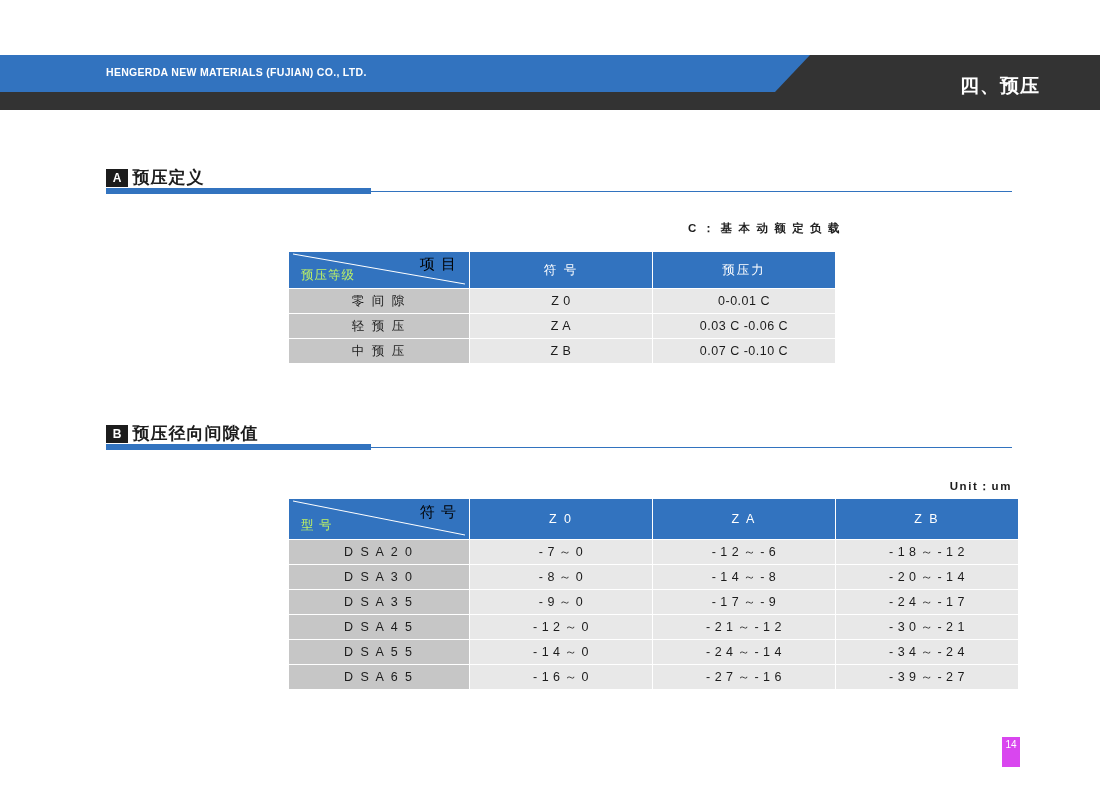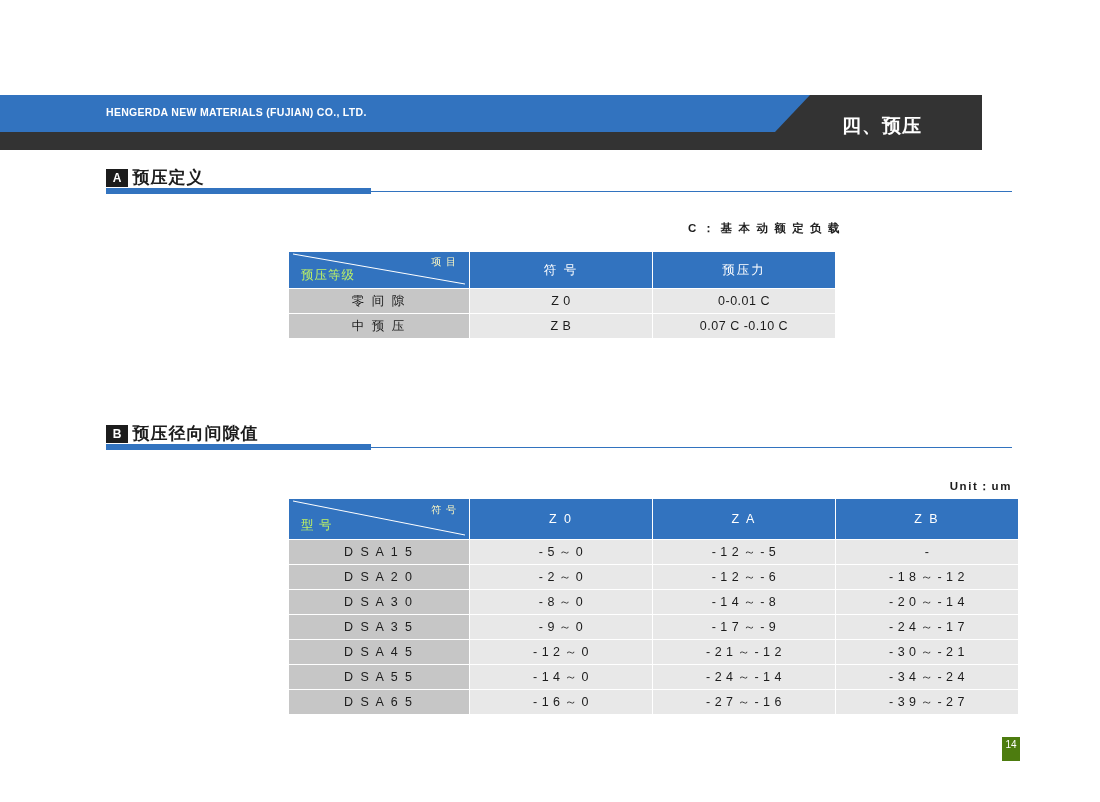--- a/index.html
+++ b/index.html
@@ -13,25 +13,24 @@
     font-family: "Liberation Sans", sans-serif;
     overflow: hidden;
     position: relative;
   }
 
   
   .header {
     position: absolute;
     top: 55px;
     left: 0;
-    width: 982px;
+    width: 1100px;
     height: 55px;
     background: #333333;
     overflow: hidden;
-    margin-top: 40px;
   }
   .header-blue {
     position: absolute;
     top: 0;
     left: 0;
     width: 810px;
     height: 37px;
     background: #3273bf;
     clip-path: polygon(0 0, 810px 0, 775px 37px, 0 37px);
   }
@@ -128,22 +127,22 @@
     left: 12px;
     bottom: 4px;
     color: #bef264;
     font-size: 12.5px;
     letter-spacing: 1px;
   }
   .corner-cell .tr {
     position: absolute;
     right: 12px;
     top: 3px;
-    color: #fef9c3;
-    font-size: 10px;
+    color: #000000;
+    font-size: 15px;
     letter-spacing: 1px;
   }
   .row-label {
     background: #c6c6c6;
     color: #1c1c1c;
     font-size: 12.5px;
     letter-spacing: 2px;
     height: 22px;
   }
   .row-val {
@@ -162,23 +161,23 @@
     letter-spacing: 1.6px;
     font-weight: bold;
   }
 
   
   .page-num {
     position: absolute;
     right: 80px;
     top: 737px;
     width: 18px;
-    height: 24px;
+    height: 30px;
     line-height: 16px;
-    background: #4d7c0f;
+    background: #d946ef;
     color: #ffffff;
     font-size: 10px;
     text-align: center;
   }
 </style>
 </head>
 <body>
 
 <div class="header">
   <div class="header-blue"></div>
@@ -205,20 +204,25 @@
       <span class="tl">预压等级</span>
       <span class="tr">项 目</span>
     </td>
     <td class="thead-cell" style="width:180px;">符 号</td>
     <td class="thead-cell" style="width:180px;">预压力</td>
   </tr>
   <tr>
     <td class="row-label">零 间 隙</td>
     <td class="row-val">Z 0</td>
     <td class="row-val">0-0.01 C</td>
+  </tr>
+  <tr>
+    <td class="row-label">轻 预 压</td>
+    <td class="row-val">Z A</td>
+    <td class="row-val">0.03 C -0.06 C</td>
   </tr>
   <tr>
     <td class="row-label">中 预 压</td>
     <td class="row-val">Z B</td>
     <td class="row-val">0.07 C -0.10 C</td>
   </tr>
 </tbody>
   </table>
 
 <div class="sec-head" style="top:422px;">
@@ -238,28 +242,22 @@
         <line x1="4" y1="2" x2="176" y2="36" stroke="#ffffff" stroke-width="1"></line>
       </svg>
       <span class="tl" style="bottom:5px;margin-top:32px;">型 号</span>
       <span class="tr" style="top:4px;">符 号</span>
     </td>
     <td class="thead-cell" style="width:180px; height:38px;">Z 0</td>
     <td class="thead-cell" style="width:180px; height:38px;">Z A</td>
     <td class="thead-cell" style="width:180px; height:38px;">Z B</td>
   </tr>
   <tr>
-    <td class="row-label">D S A 1 5</td>
-    <td class="row-val">- 5 ～ 0</td>
-    <td class="row-val">- 1 2 ～ - 5</td>
-    <td class="row-val">-</td>
-  </tr>
-  <tr>
     <td class="row-label">D S A 2 0</td>
-    <td class="row-val">- 2 ～ 0</td>
+    <td class="row-val">- 7 ～ 0</td>
     <td class="row-val">- 1 2 ～ - 6</td>
     <td class="row-val">- 1 8 ～ - 1 2</td>
   </tr>
   <tr>
     <td class="row-label">D S A 3 0</td>
     <td class="row-val">- 8 ～ 0</td>
     <td class="row-val">- 1 4 ～ - 8</td>
     <td class="row-val">- 2 0 ～ - 1 4</td>
   </tr>
   <tr>

